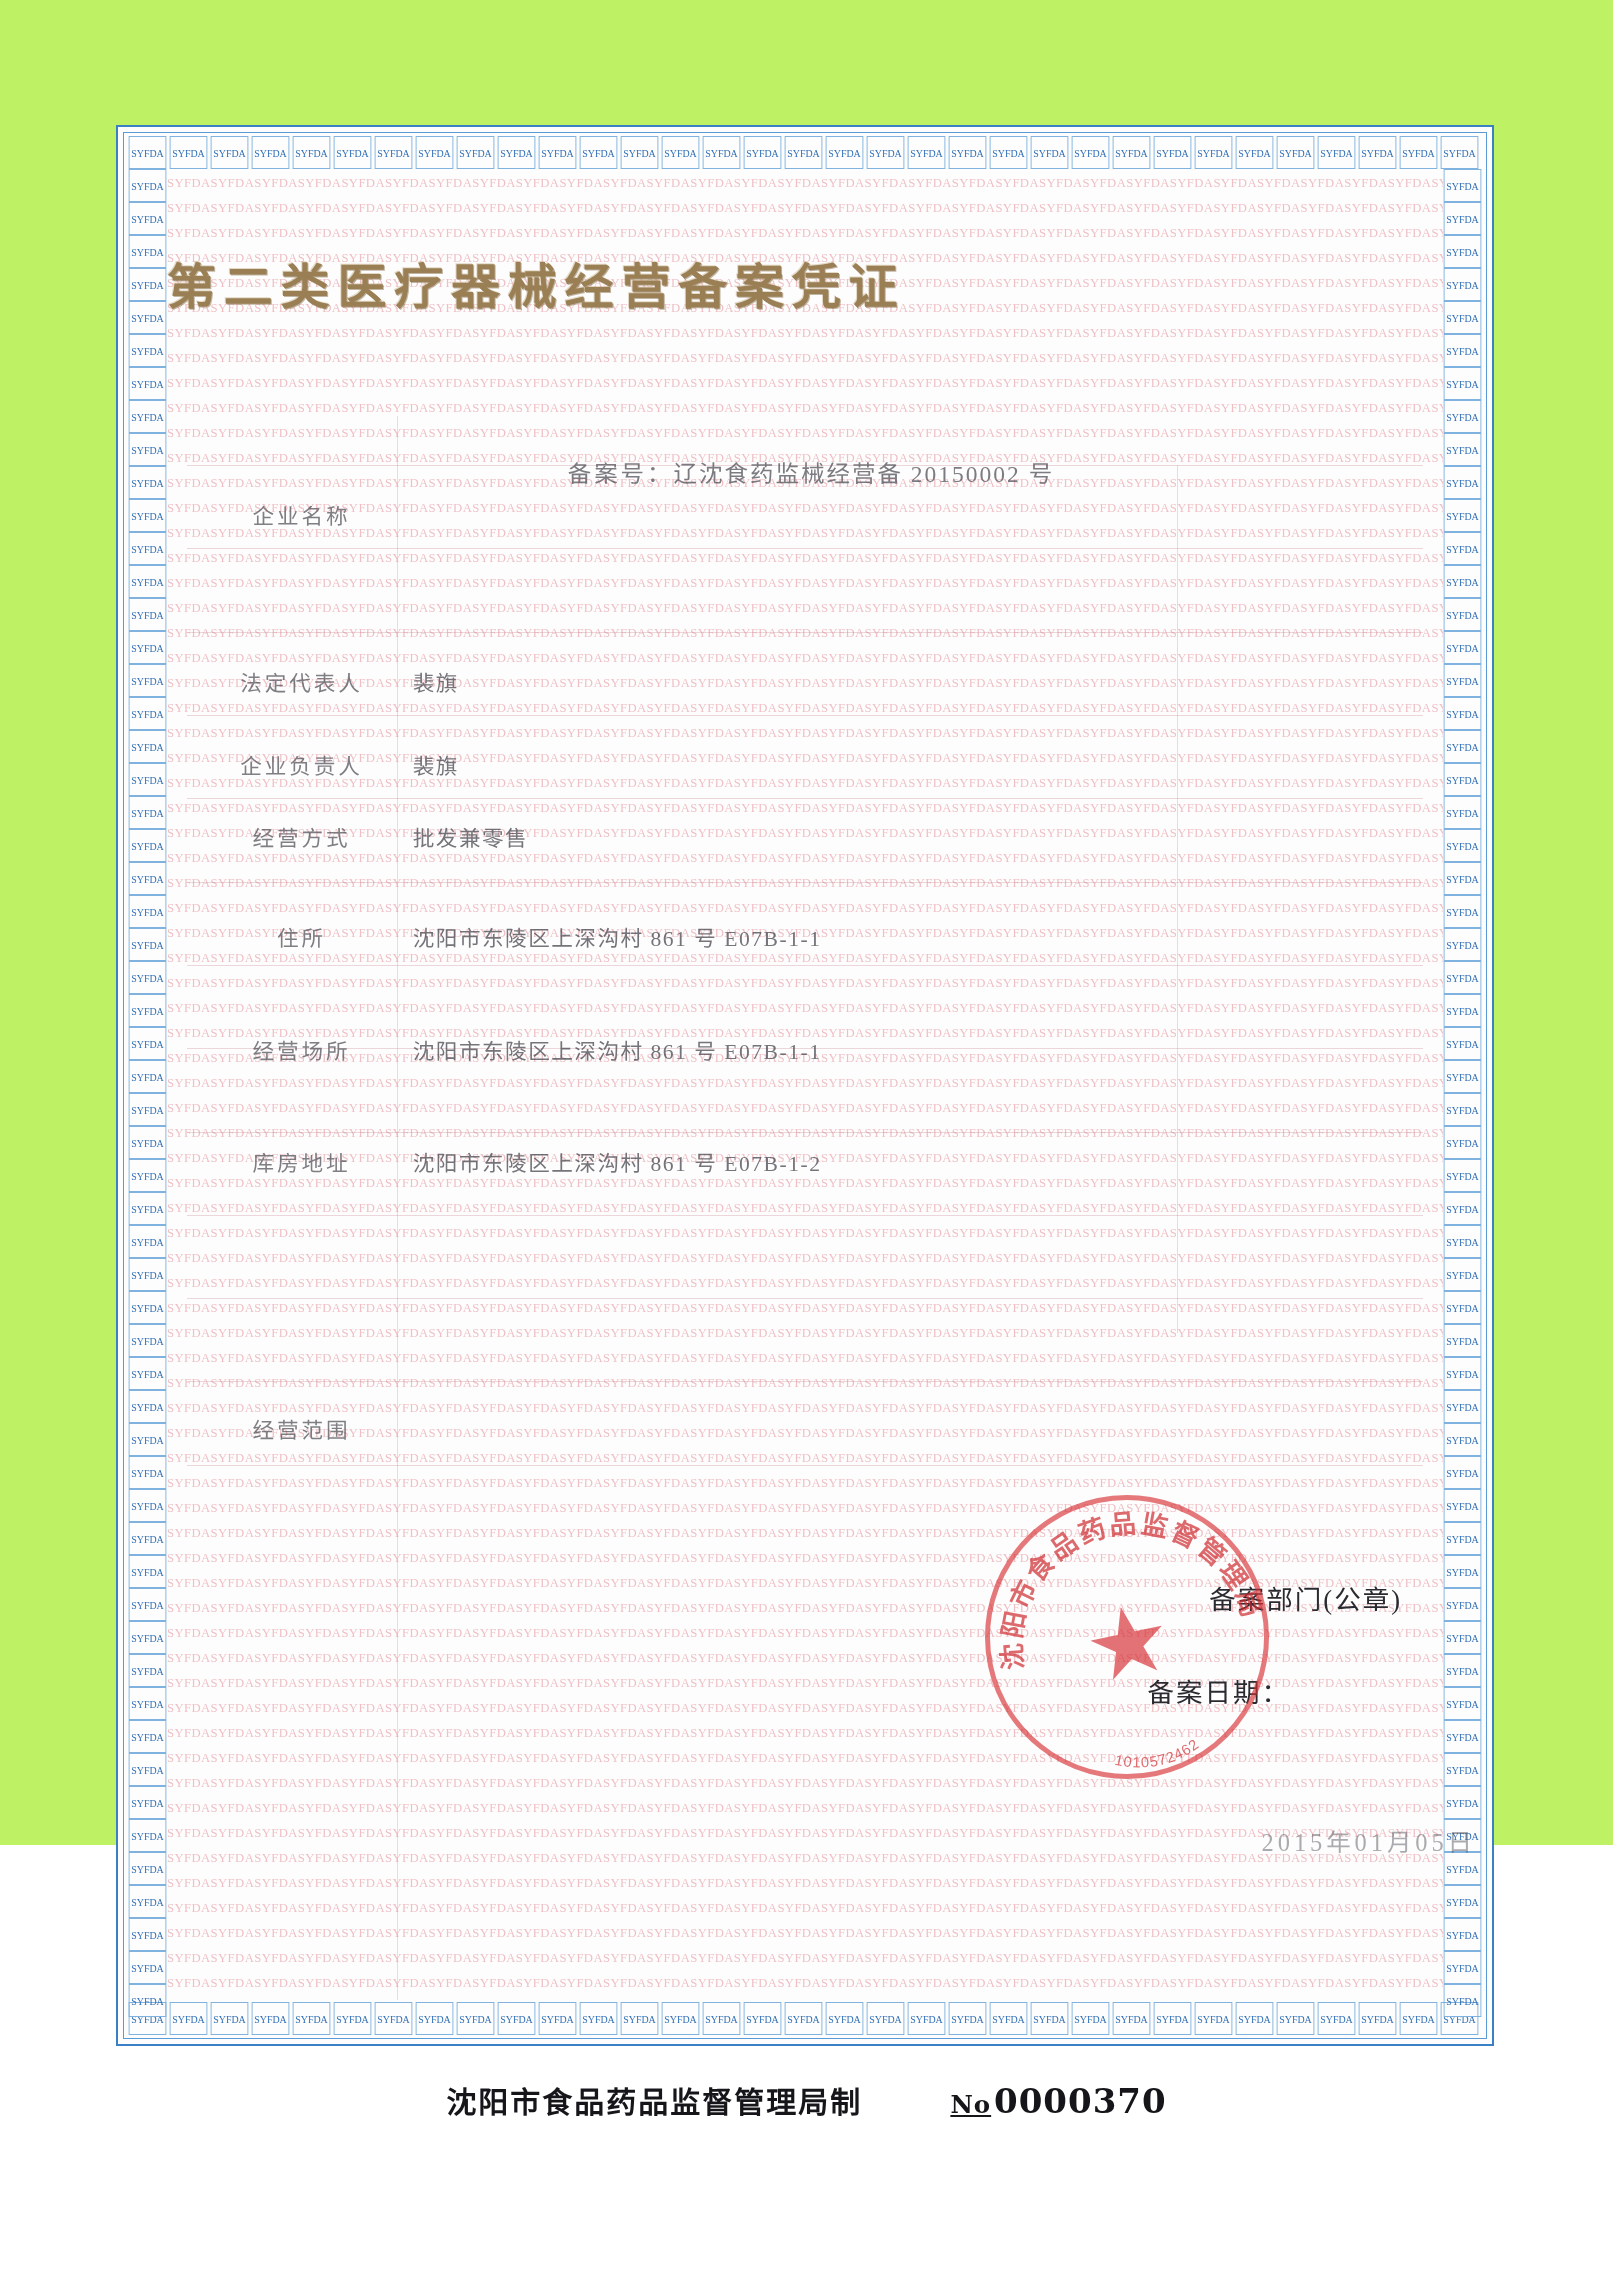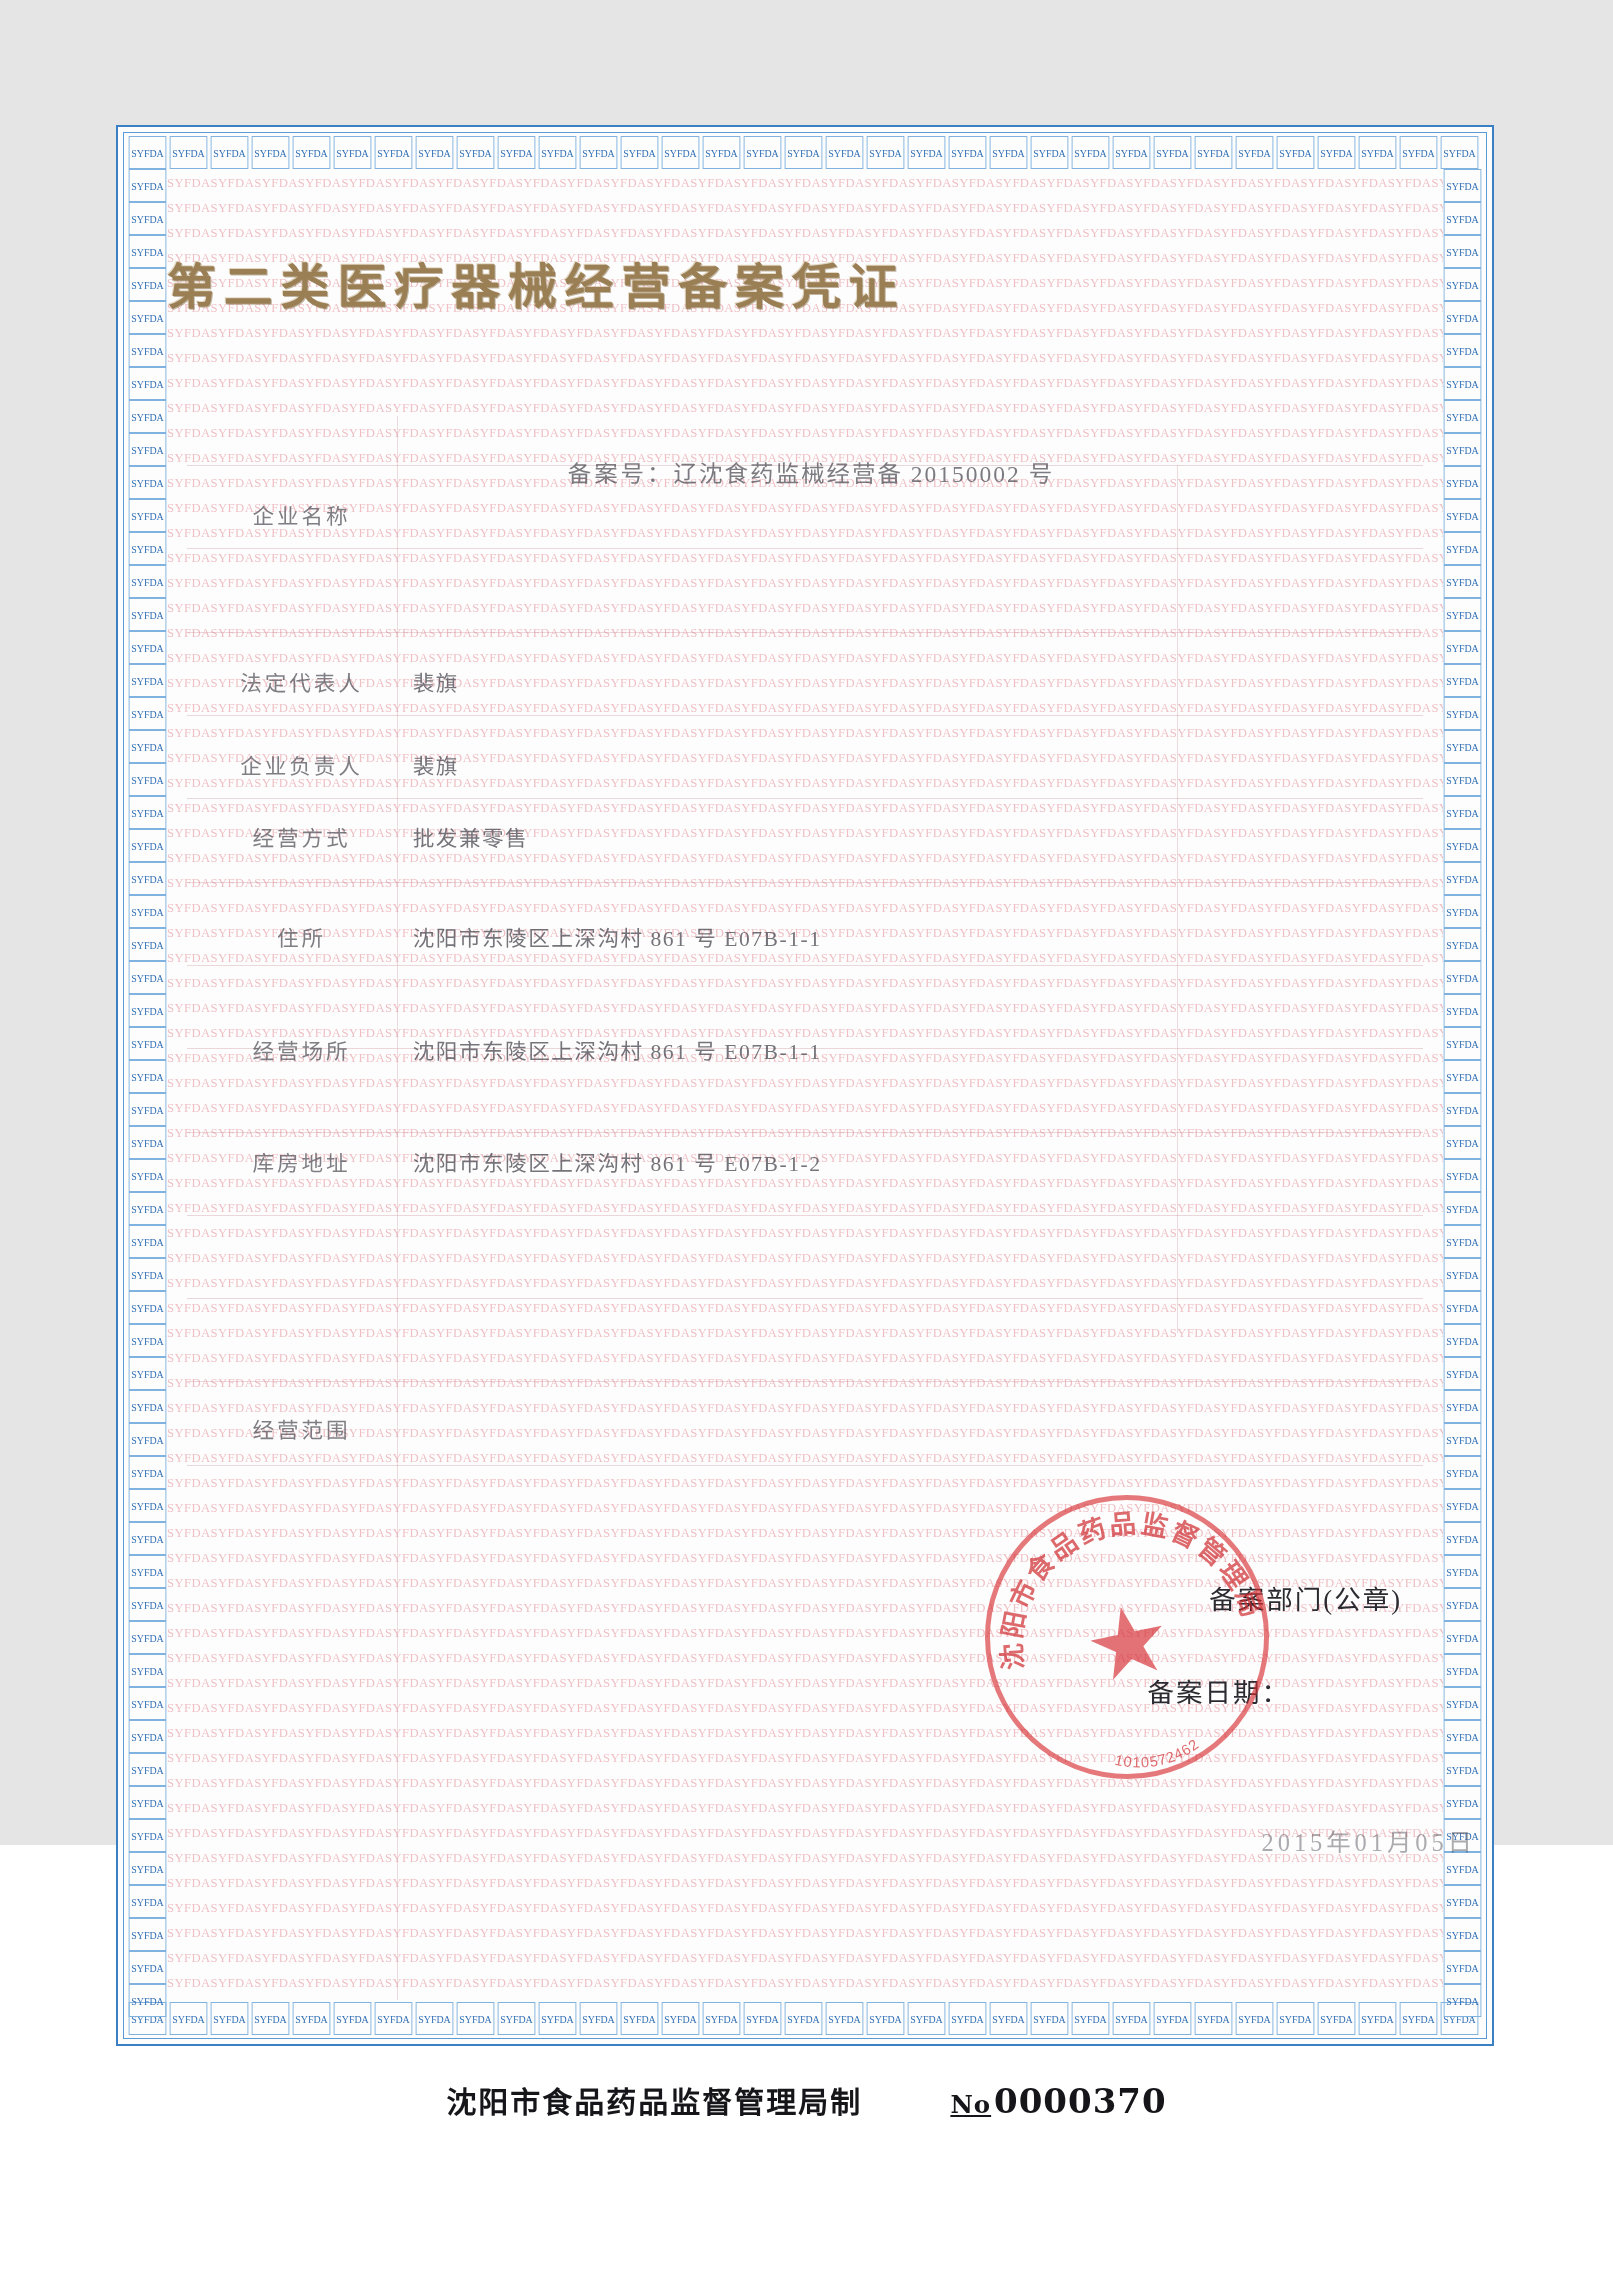--- a/index.html
+++ b/index.html
@@ -14,21 +14,21 @@
     position: relative;
     overflow: hidden;
   }
 
   
   .page {
     position: absolute;
     left: 0; top: 0;
     width: 1613px;
     height: 1845px;
-    background: #e5e5e5;
+    background: #bef264;
   }
 
   .cert-outer {
     position: absolute;
     left: 116px;
     top: 125px;
     width: 1378px;
     height: 1921px;
     border: 2.9px solid #3b7fc4;
     box-sizing: border-box;

